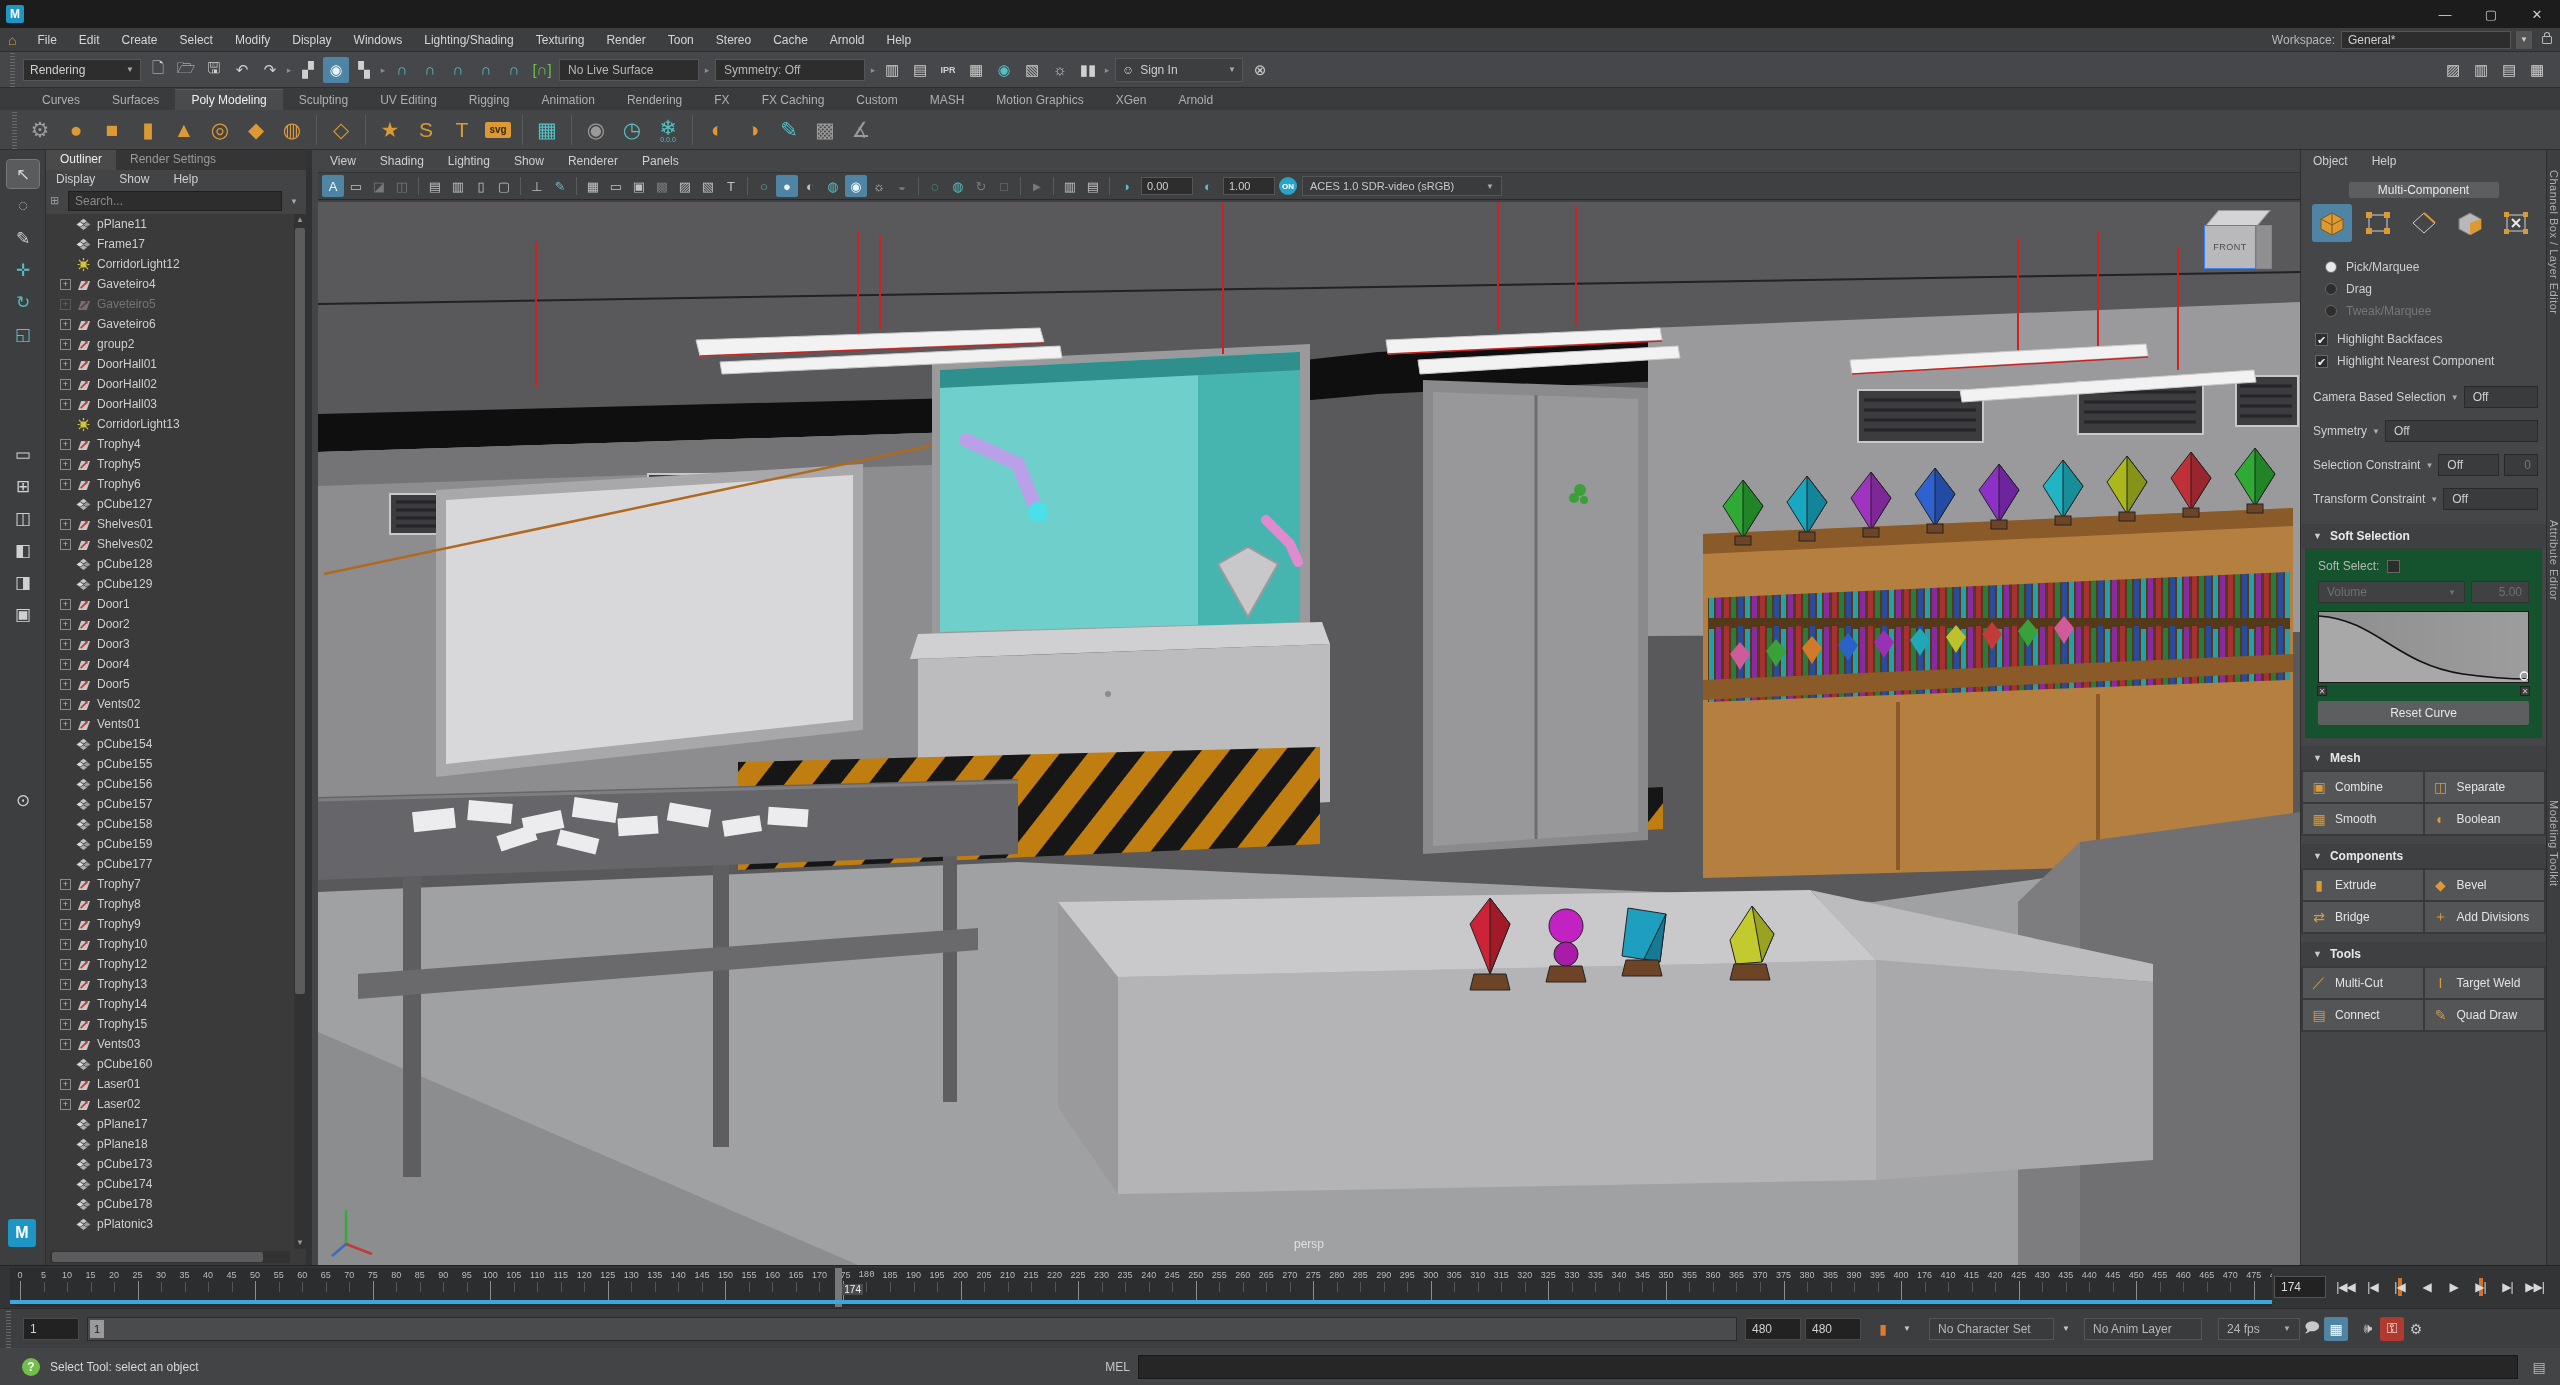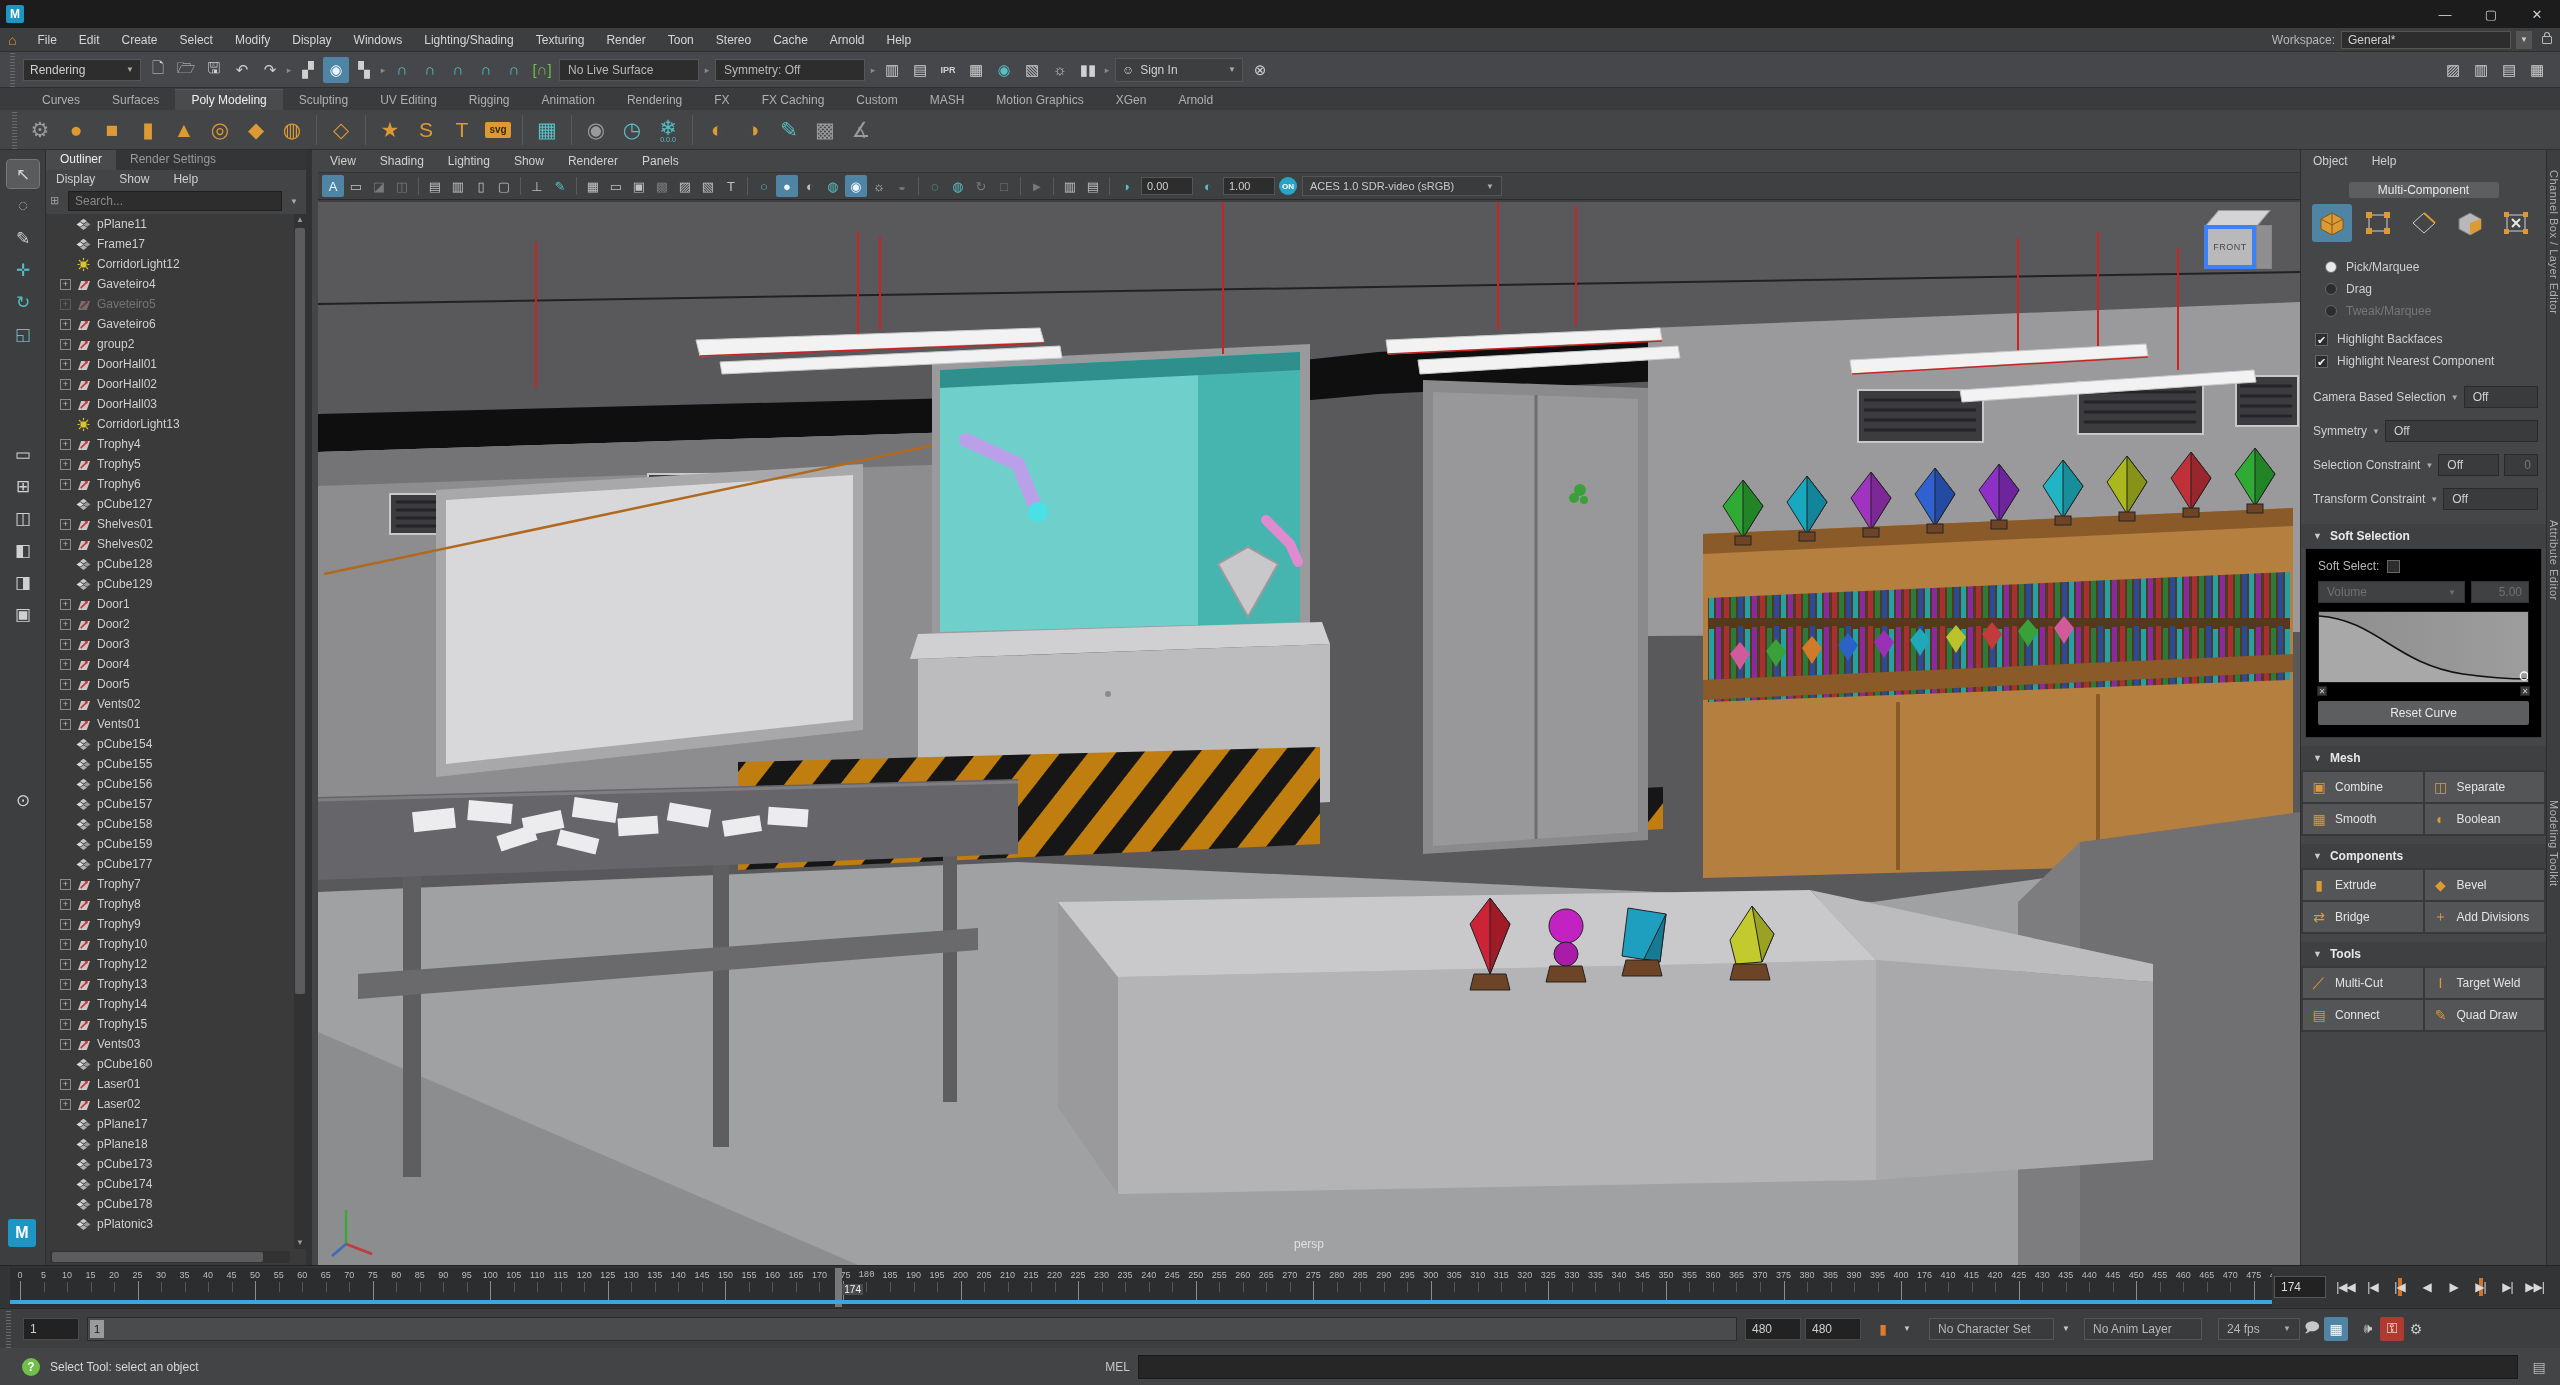--- a/index.html
+++ b/index.html
@@ -113,21 +113,21 @@
   .vp-sep { width:1px; height:18px; background:#5a5a5a; margin:0 4px; }
   .vp-field { width:52px; height:18px; background:#2d2d2d; border:1px solid #555; color:#cfcfcf; font-size:11px;
               display:flex; align-items:center; padding:0 5px; margin:0 3px; }
   .vp-cs { width:200px; height:20px; background:#3a3b3d; border:1px solid #555; color:#c8c8c8; font-size:11px;
            display:flex; align-items:center; padding:0 7px; margin-left:4px; }
   .vp-cs .arr { margin-left:auto; font-size:8px; color:#aaa; }
   .canvas { position:absolute; left:0; top:52px; right:0; bottom:0; overflow:hidden; }
   .canvas svg { display:block; }
   .viewcube { position:absolute; right:22px; top:6px; width:78px; height:72px; }
   .vc-top { position:absolute; left:12px; top:2px; width:52px; height:16px; background:#d4d4d6; transform:skewX(-40deg); border:1px solid #9a9a9c; }
-  .vc-front { position:absolute; left:4px; top:17px; width:52px; height:44px; background:#b9b9bb; border:4px solid #3b82f6;
+  .vc-front { position:absolute; left:4px; top:17px; width:52px; height:44px; background:#b9b9bb; border:1px solid #3b82f6;
               display:flex; align-items:center; justify-content:center; font-size:9px; color:#4a4a4a; letter-spacing:.5px; }
   .vc-side { position:absolute; left:56px; top:17px; width:16px; height:44px; background:#8f8f91; border:1px solid #84848a; }
   .persp-label { position:absolute; left:50%; bottom:14px; transform:translateX(-50%); color:#e0e0e0; font-size:12px; }
 
   
   .toolkit { position:absolute; left:2300px; top:0; width:246px; height:1115px; background:#454648; border-left:1px solid #2e2e2e;
              font-size:12px; color:#cfcfcf; }
   .tk-menus { height:22px; display:flex; align-items:center; }
   .tk-menu { padding:0 12px; }
   .tk-mc { margin:10px auto 6px; width:150px; height:16px; background:#5d5e60; color:#e8e8e8; display:flex;
@@ -144,21 +144,21 @@
               line-height:12px; text-align:center; }
   .tk-dd-row { display:flex; align-items:center; gap:5px; padding:6px 8px 6px 12px; }
   .tk-dd-row .lab { white-space:nowrap; }
   .tk-dd-row .arr { font-size:8px; color:#aaa; }
   .tk-dd-row .val { flex:1; height:22px; background:#3a3b3d; border:1px solid #2a2a2a; display:flex; align-items:center; padding:0 8px; }
   .tk-dd-row .extra { width:34px; height:22px; background:#3a3b3d; border:1px solid #2a2a2a; color:#777;
                       display:flex; align-items:center; justify-content:flex-end; padding:0 6px; }
   .tk-sect-hdr { margin-top:8px; height:24px; background:#3f4042; display:flex; align-items:center; gap:8px;
                  padding:0 12px; font-weight:bold; color:#e8e8e8; }
   .tk-sect-hdr .tri { font-size:9px; color:#ccc; }
-  .soft-body { padding:6px 12px 10px; background:#000000; margin:0 4px; border:1px solid #3a3a3a; }
+  .soft-body { padding:6px 12px 10px; background:#14532d; margin:0 4px; border:1px solid #3a3a3a; }
   .soft-row1 { display:flex; align-items:center; gap:8px; color:#b8b8b8; margin:4px 0 8px; }
   .soft-row2 { display:flex; align-items:center; gap:6px; margin-bottom:8px; color:#707070; }
   .soft-dd { flex:1; height:22px; background:#404143; border:1px solid #333; display:flex; align-items:center; padding:0 8px; }
   .soft-dd .arr { margin-left:auto; font-size:8px; }
   .soft-num { width:58px; height:22px; background:#404143; border:1px solid #333; display:flex; align-items:center;
               justify-content:flex-end; padding:0 6px; }
   .curvebox { position:relative; height:72px; border:1px solid #1a1a1a; background:linear-gradient(90deg,#8e8e8e,#9d9d9d); }
   .curve-corner { position:absolute; bottom:-14px; width:10px; height:10px; border:1px solid #222; background:#3a3a3a;
                   color:#ccc; font-size:8px; line-height:9px; text-align:center; }
   .reset-curve { margin:18px 0 2px; height:24px; background:#5d5e60; display:flex; align-items:center; justify-content:center;

